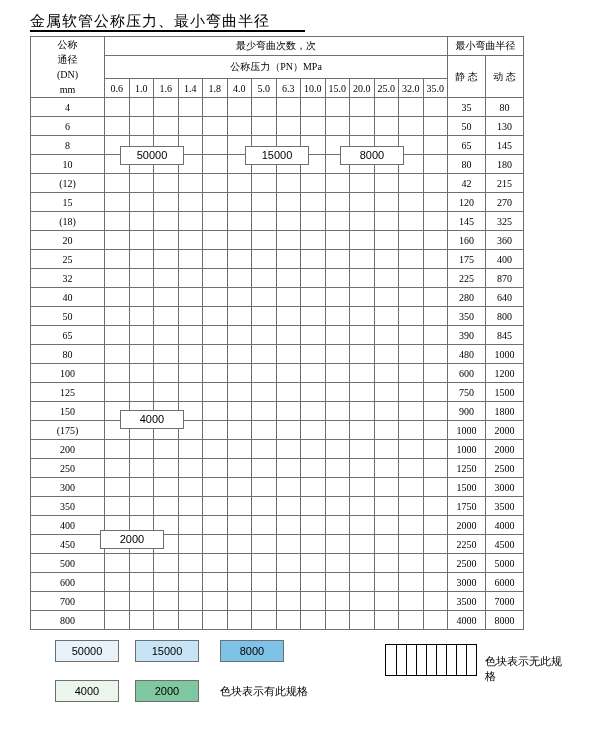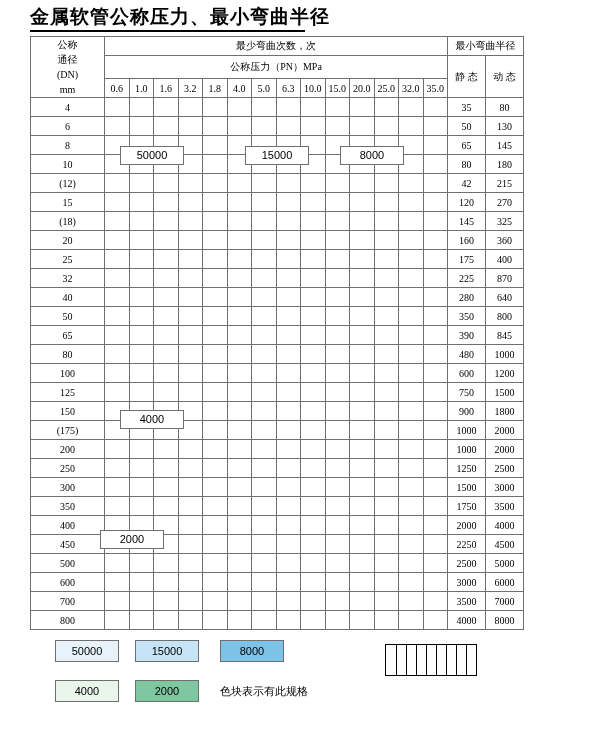--- a/index.html
+++ b/index.html
@@ -5,22 +5,22 @@
   html,body{margin:0;padding:0;}
   body{
     width:600px;height:743px;
     background:#ffffff;
     font-family:"Liberation Sans","DejaVu Sans",sans-serif;
     color:#000;
     position:relative;
     overflow:hidden;
   }
   #title{
-    position:absolute;left:30px;top:4px;
-    font-size:19px;font-weight:bold;letter-spacing:1px;
+    position:absolute;left:30px;top:12px;
+    font-size:15px;font-weight:normal;letter-spacing:1px;
     font-family:"DejaVu Serif","Liberation Serif",serif;
   }
   #title-rule{
     position:absolute;left:30px;top:30px;width:275px;height:2px;background:#000;
   }
 
   
   table.grid{
     position:absolute;left:30px;top:36px;
     border-collapse:collapse;
@@ -118,21 +118,21 @@
     </tr>
     <tr>
       <td class="hdr" colspan="14">公称压力（PN）MPa</td>
       <td class="hdr" rowspan="2">静 态</td>
       <td class="hdr" rowspan="2">动 态</td>
     </tr>
     <tr id="pn-row">
         <td class="hdr pn-num">0.6</td>
         <td class="hdr pn-num">1.0</td>
         <td class="hdr pn-num">1.6</td>
-        <td class="hdr pn-num">3.2</td>
+        <td class="hdr pn-num">1.4</td>
         <td class="hdr pn-num">1.8</td>
         <td class="hdr pn-num">4.0</td>
         <td class="hdr pn-num">5.0</td>
         <td class="hdr pn-num">6.3</td>
         <td class="hdr pn-num">10.0</td>
         <td class="hdr pn-num">15.0</td>
         <td class="hdr pn-num">20.0</td>
         <td class="hdr pn-num">25.0</td>
         <td class="hdr pn-num">32.0</td>
         <td class="hdr pn-num">35.0</td>
@@ -695,13 +695,14 @@
   <div id="nospec">
       <i style="left: 10px;"></i>
       <i style="left: 20px;"></i>
       <i style="left: 30px;"></i>
       <i style="left: 40px;"></i>
       <i style="left: 50px;"></i>
       <i style="left: 60px;"></i>
       <i style="left: 70px;"></i>
       <i style="left: 80px;"></i>
     </div>
+  <div class="lg-text" style="left:455px;top:18px;">色块表示无此规格</div>
 </div>
 
 </body></html>

